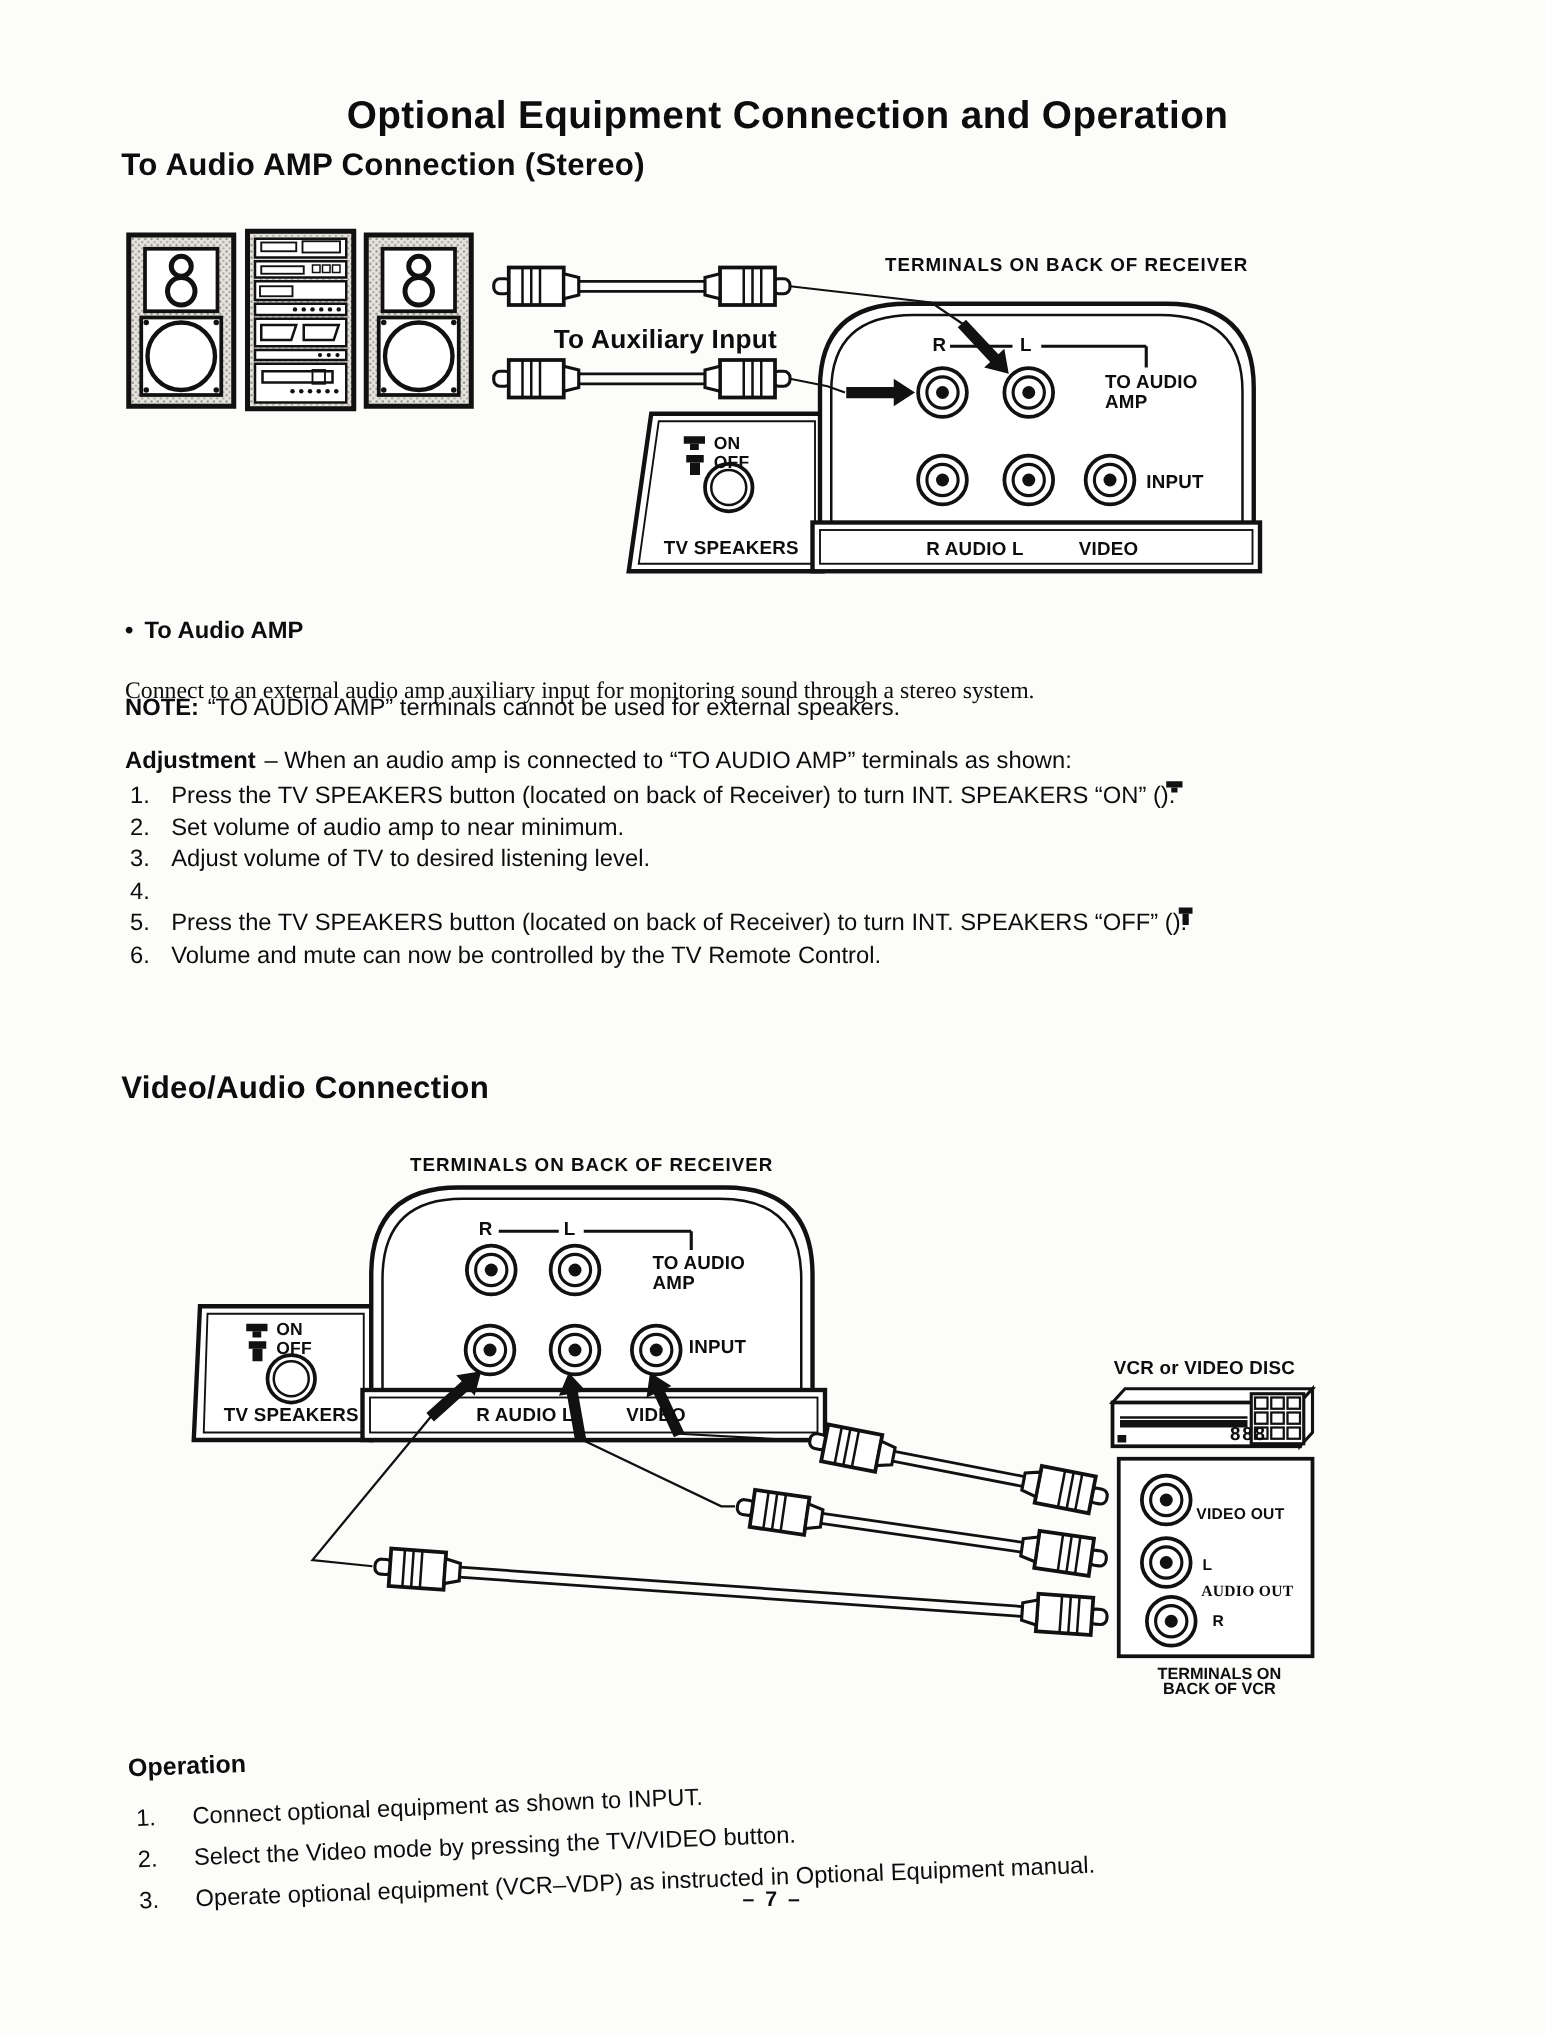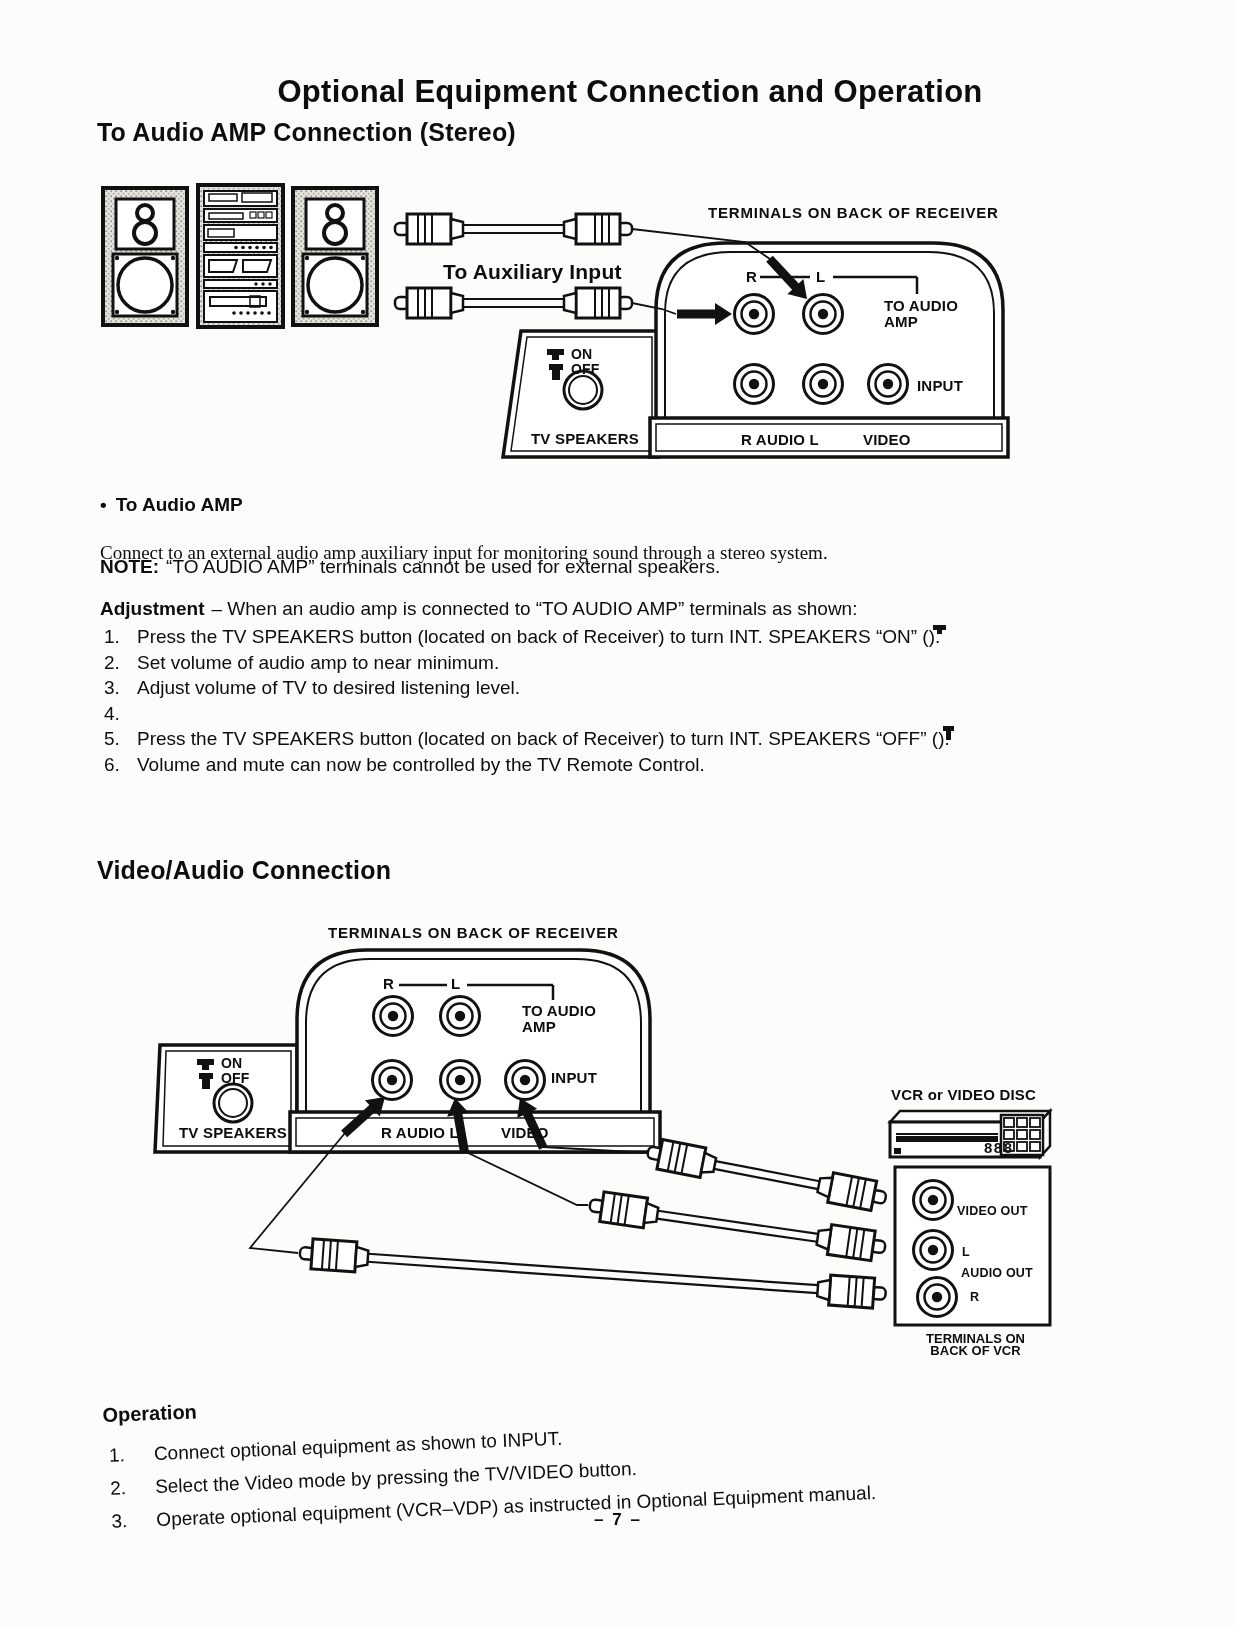--- a/index.html
+++ b/index.html
@@ -334,21 +334,21 @@
 <div class="lbl f15" style="left:551px; top:1069px;">INPUT</div>
 <div class="lbl f14" style="left:221px; top:1055px;">ON</div>
 <div class="lbl f14" style="left:221px; top:1070px;">OFF</div>
 <div class="lbl f15" style="left:179px; top:1124px;">TV SPEAKERS</div>
 <div class="lbl f15" style="left:381px; top:1124px;">R AUDIO L</div>
 <div class="lbl f15" style="left:501px; top:1124px;">VIDEO</div>
 <div class="lbl f15" style="left:891px; top:1086px;">VCR or VIDEO DISC</div>
 <div class="lbl f9" style="left:948px; top:1139px;">888</div>
 <div class="lbl f12" style="left:957px; top:1204px;">VIDEO OUT</div>
 <div class="lbl f12" style="left:962px; top:1245px;">L</div>
-<div class="lbl f12" style="left:961px; top:1266px;">AUDIO OUT</div>
+<div class="lbl f12" style="left:961px; top:1266px;font-family:Liberation Serif, serif;">AUDIO OUT</div>
 <div class="lbl f12" style="left:970px; top:1290px;">R</div>
 <div class="vcr-terms">
   <div>TERMINALS ON</div>
   <div>BACK OF VCR</div>
 </div>
 
 <div class="op-block">
   <div class="op-heading">Operation</div>
   <div class="op-row" style="margin-top:16px;">
     <span class="op-num">1.</span>

